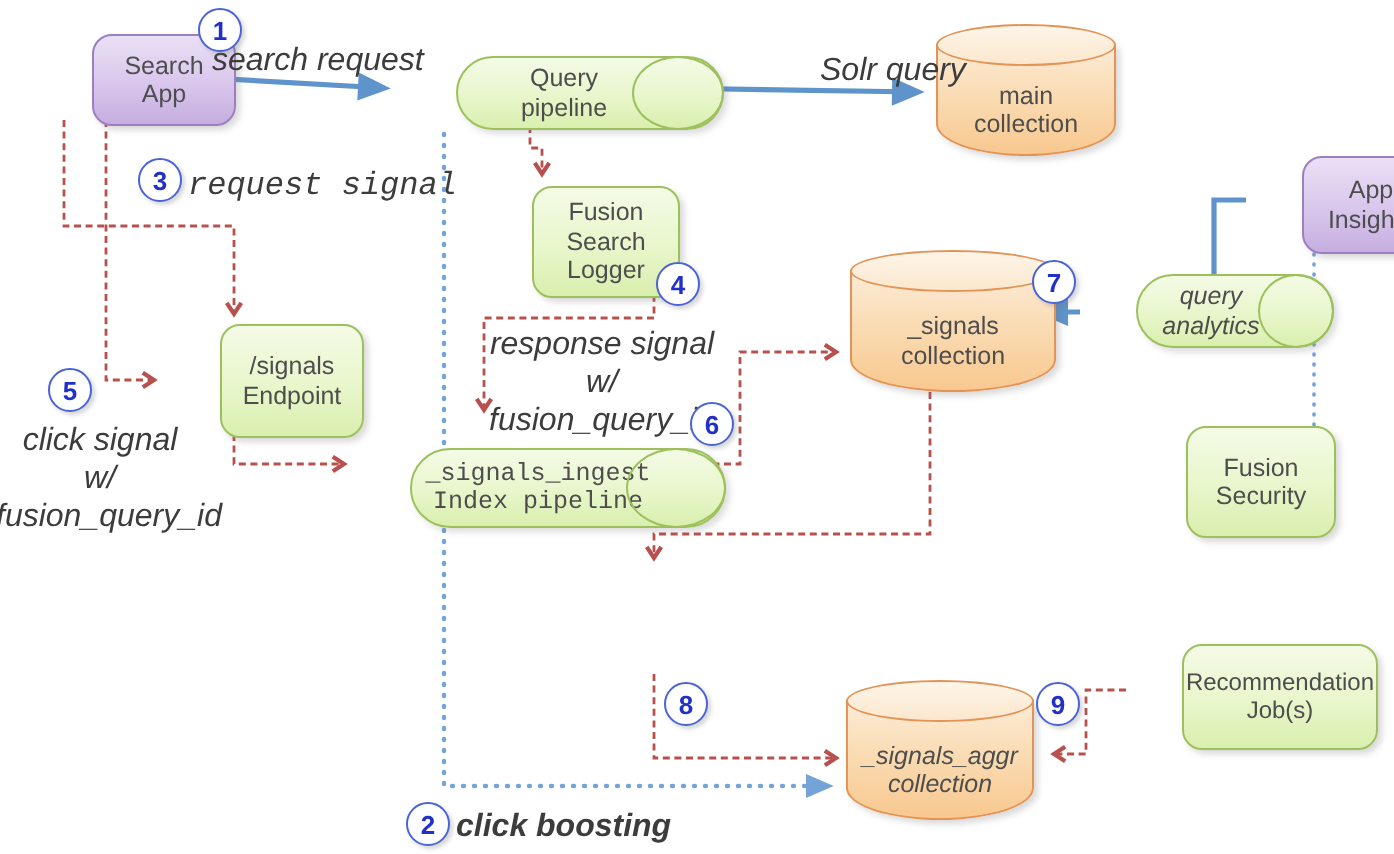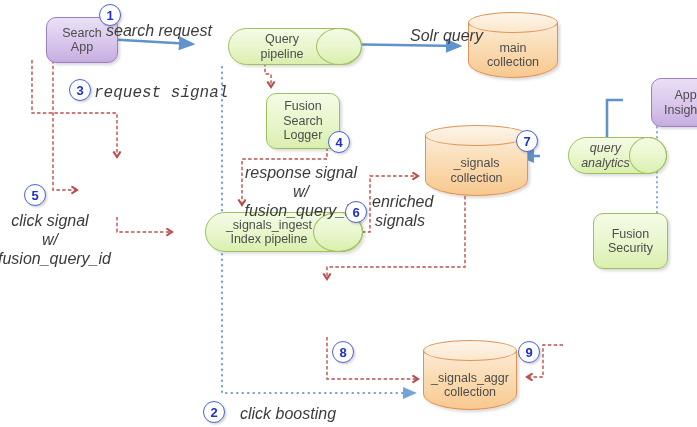--- a/index.html
+++ b/index.html
@@ -114,22 +114,26 @@
     <div class="cyl-label">main
 collection</div>
   </div>
 
   <div class="node green" style="left:238px;top:93px;width:72px;height:54px;">
     <span class="node-label">Fusion
 Search
 Logger</span>
   </div>
 
+  <div class="node green" style="left:82px;top:162px;width:70px;height:55px;">
+    <span class="node-label">/signals
+Endpoint</span>
+  </div>
 
-  <div class="node green pill" style="left:177px;top:212px;width:156px;height:38px;">
+  <div class="node green pill" style="left:177px;top:224px;width:156px;height:38px;font-family:Liberation Mono, monospace;">
     <div class="inner-ellipse" style="width:48px;"></div>
     <span class="node-label" style="padding-right:30px;">_signals_ingest
 Index pipeline</span>
   </div>
 
   <div class="cylinder" style="left:425px;top:125px;width:103px;height:71px;">
     <div class="cyl-body"></div>
     <div class="cyl-top"></div>
     <div class="cyl-label">_signals
 collection</div>
@@ -145,38 +149,40 @@
     <span class="node-label" style="padding-right:24px;">query
 analytics</span>
   </div>
 
   <div class="node green" style="left:565px;top:213px;width:73px;height:54px;">
     <span class="node-label">Fusion
 Security</span>
   </div>
 
 
-  <div class="cylinder" style="left:423px;top:340px;width:94px;height:70px;">
+  <div class="cylinder" style="left:423px;top:340px;width:94px;height:70px;font-style:italic;">
     <div class="cyl-body"></div>
     <div class="cyl-top"></div>
     <div class="cyl-label">_signals_aggr
 collection</div>
   </div>
 
+  <div class="node green" style="left:563px;top:322px;width:96px;height:51px;font-size:12px;">
+    <span class="node-label">Recommendation
+Job(s)</span>
+  </div>
 
   <div class="edge-label" style="left:106px;top:21px;">search request</div>
   <div class="edge-label" style="left:366px;top:26px;margin-left:44px;">Solr query</div>
   <div class="edge-label" style="left:94px;top:84px;font-family:Liberation Mono, monospace;">request signal</div>
   <div class="edge-label center" style="left:244px;top:163px;width:114px;text-align:center;">response signal
 w/ fusion_query_id</div>
   <div class="edge-label center" style="left:-2px;top:211px;width:104px;">click signal
 w/ fusion_query_id</div>
-  <div class="edge-label center" style="left:372px;top:192px;width:56px;">enriched
-signals</div>
-  <div class="edge-label" style="left:240px;top:404px;">click boosting</div>
+  <div class="edge-label" style="left:228px;top:404px;font-weight:bold;">click boosting</div>
 
   <div class="badge" style="left:99px;top:4px;">1</div>
   <div class="badge" style="left:203px;top:401px;">2</div>
   <div class="badge" style="left:69px;top:79px;">3</div>
   <div class="badge" style="left:328px;top:131px;">4</div>
   <div class="badge" style="left:24px;top:184px;">5</div>
   <div class="badge" style="left:345px;top:201px;">6</div>
   <div class="badge" style="left:516px;top:130px;">7</div>
   <div class="badge" style="left:332px;top:341px;">8</div>
   <div class="badge" style="left:518px;top:341px;">9</div>

